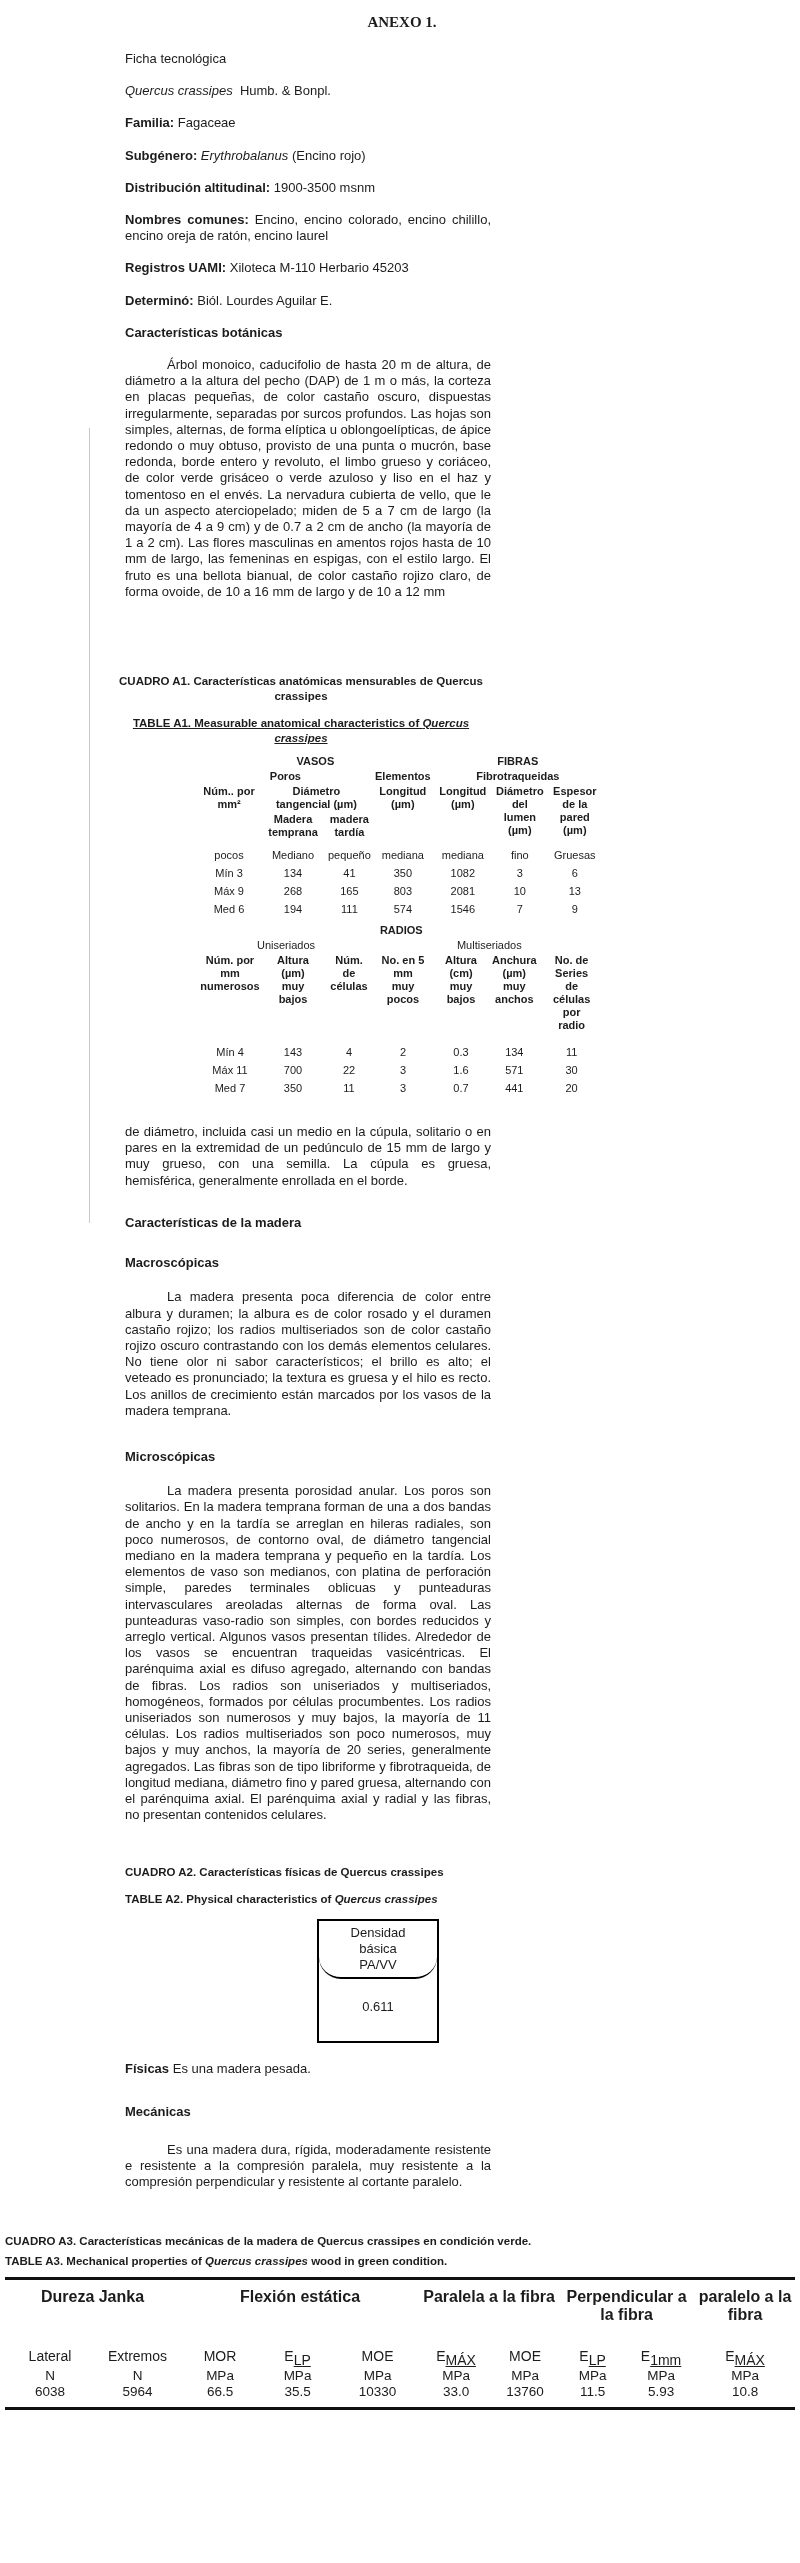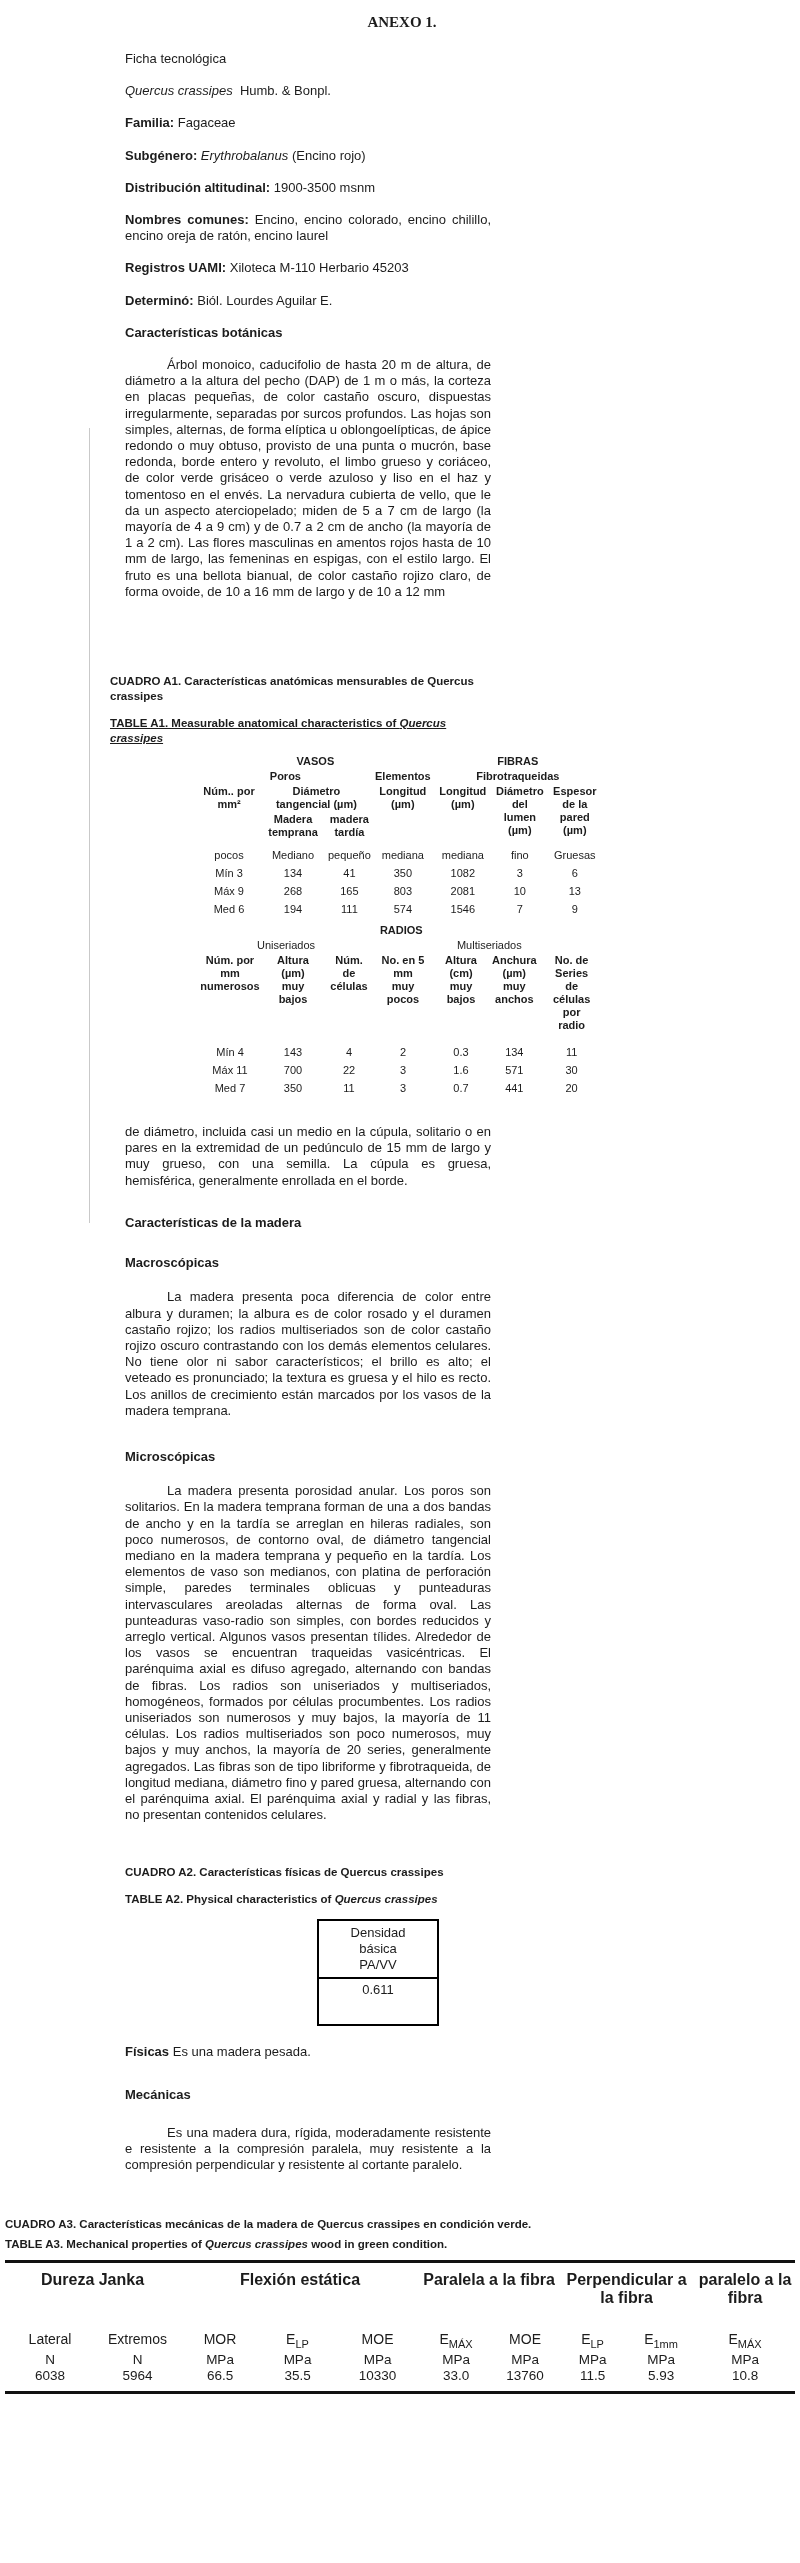--- a/index.html
+++ b/index.html
@@ -22,55 +22,55 @@
   .bold { font-weight:bold; }
   .sp26 { margin-bottom:26px !important; }
   .sp24 { margin-bottom:24px !important;font-weight:bold; }
   .sp18 { margin-bottom:18px !important; }
   .sp30 { margin-bottom:30px !important; }
   .sp22 { margin-bottom:22px !important; }
   .sp42 { margin-bottom:42px !important; }
   .mt28 { margin-top:28px; }
 
   
-  .a1caps { margin:74px 0 8px 110px; width:382px; text-align:left;
+  .a1caps { margin:74px 0 8px 110px; width:382px; text-align:center;
             font-weight:bold; font-size:11.5px; line-height:15px; }
   .a1caps .es { white-space:pre-line; margin:0 0 12px 0; }
   .a1caps .en { margin:0;text-decoration:underline; }
 
   
   .t1, .t2 { border-collapse:collapse; table-layout:fixed; margin-left:198px;
              font-size:11px; line-height:13px; }
   .t1 th, .t1 td, .t2 th, .t2 td { padding:1px 2px; text-align:center;
              vertical-align:top; font-weight:normal; }
   .hd { font-weight:bold !important; }
   .pre { white-space:pre-line; }
   .qualrow td { padding-top:9px; }
   .drow td { padding-top:4px; }
   .t2 { margin-top:6px; }
   .t2 .firstdata td { padding-top:13px; }
 
   
   .a2cap { font-weight:bold; font-size:11.5px; line-height:15px; margin:0 0 12px 0; }
   .a2cap.second { }
   .dbox { margin:0 0 18px 192px; width:118px; border:2px solid #000; text-align:center; }
-  .dbox .dhead { border-bottom:2px solid #000; padding:4px 2px; line-height:16px; white-space:pre-line; }
-  .dbox .dval { padding:3px 0 26px 0; line-height:16px; }
+  .dbox .dhead { border-bottom:2px solid #000; padding:4px 2px; line-height:16px; white-space:pre-line;border-radius:22px; }
+  .dbox .dval { padding:20px 0 26px 0; line-height:16px; }
 
   
   .a3 { margin:44px 0 0 5px; width:792px; }
   .a3cap { font-weight:bold; font-size:11.5px; line-height:15px; margin:0 0 5px 0; }
   .t3 { width:790px; border-collapse:collapse; table-layout:fixed; margin-top:8px;
         border-top:3px solid #111; border-bottom:3px solid #111; }
   .t3 td { text-align:center; vertical-align:top; padding:0 2px; }
   .t3 .grp td { font-weight:bold; font-size:16px; line-height:18px; padding:8px 2px 24px 2px; }
   .t3 .nm td { font-size:14px; line-height:16px; }
   .t3 .un td { font-size:13.5px; line-height:16px; }
   .t3 .vl td { font-size:13.5px; line-height:16px; padding-bottom:7px; }
-  sub { font-size:11px; }
+  sub { font-size:14px;text-decoration:underline; }
   i { font-style:italic; }
 </style>
 </head>
 <body>
 
 <div class="page">
   <div class="vline"></div>
 
   <div class="title">ANEXO 1.</div>
 

